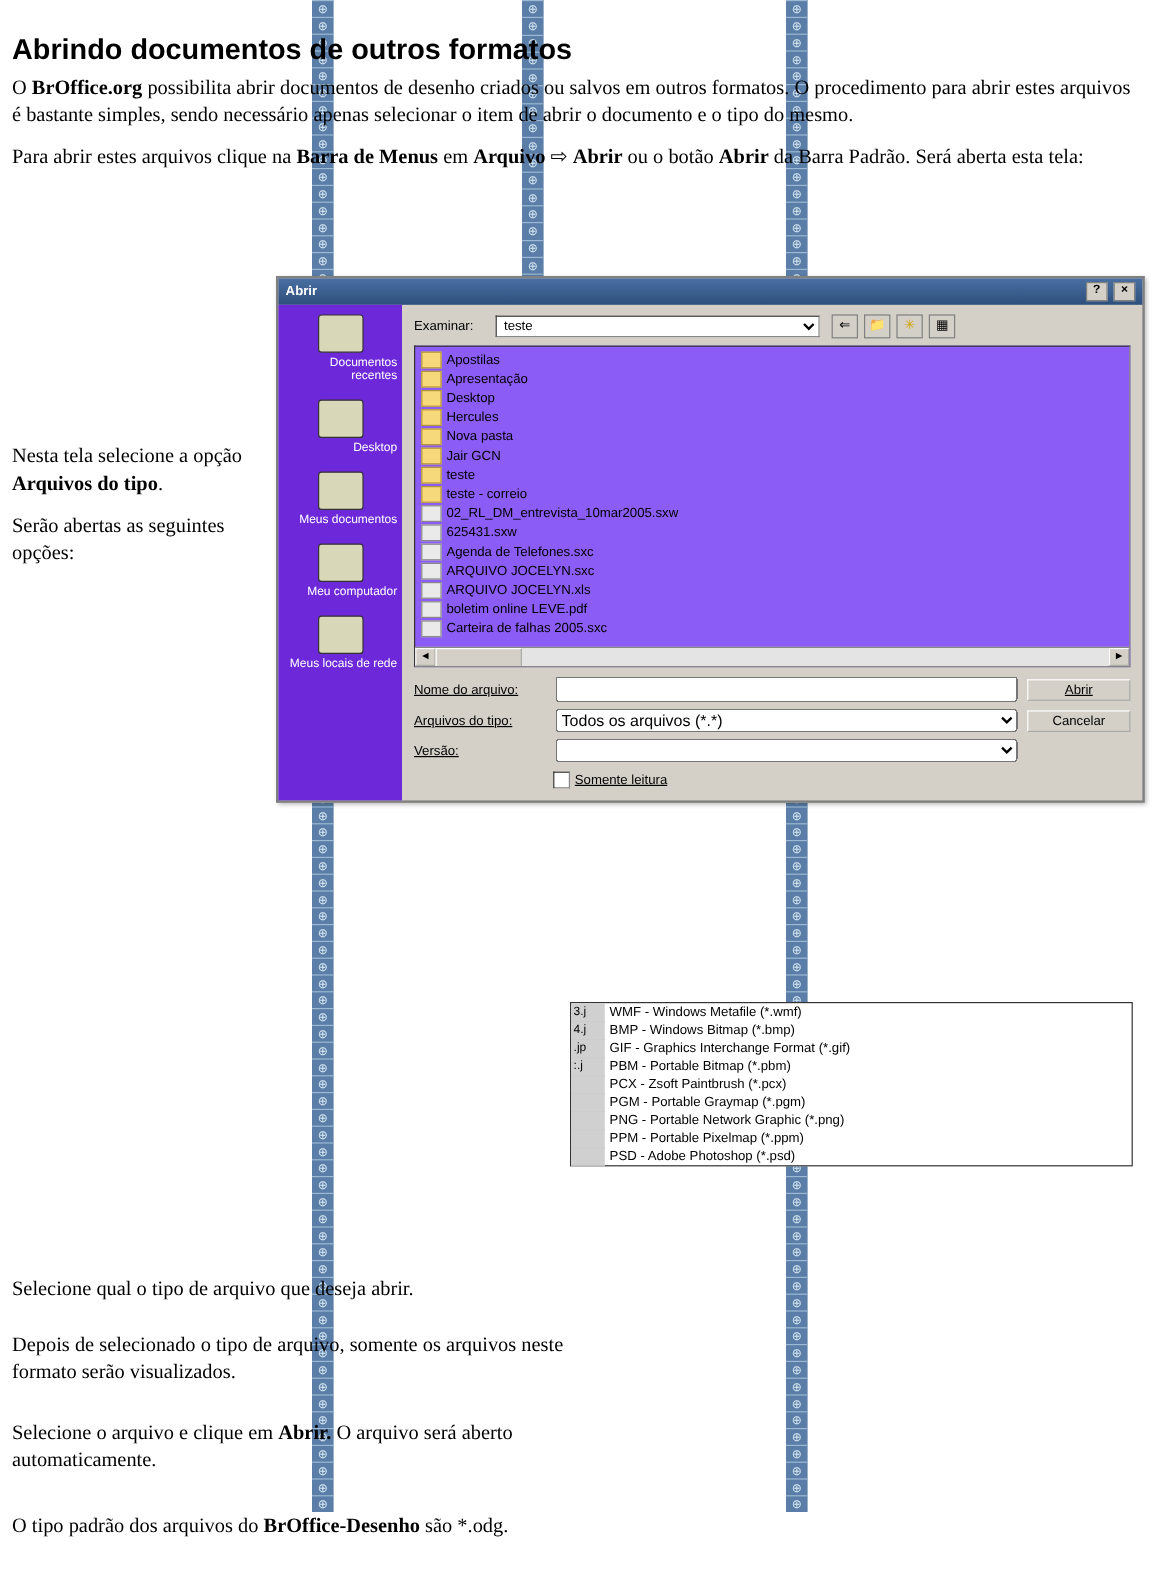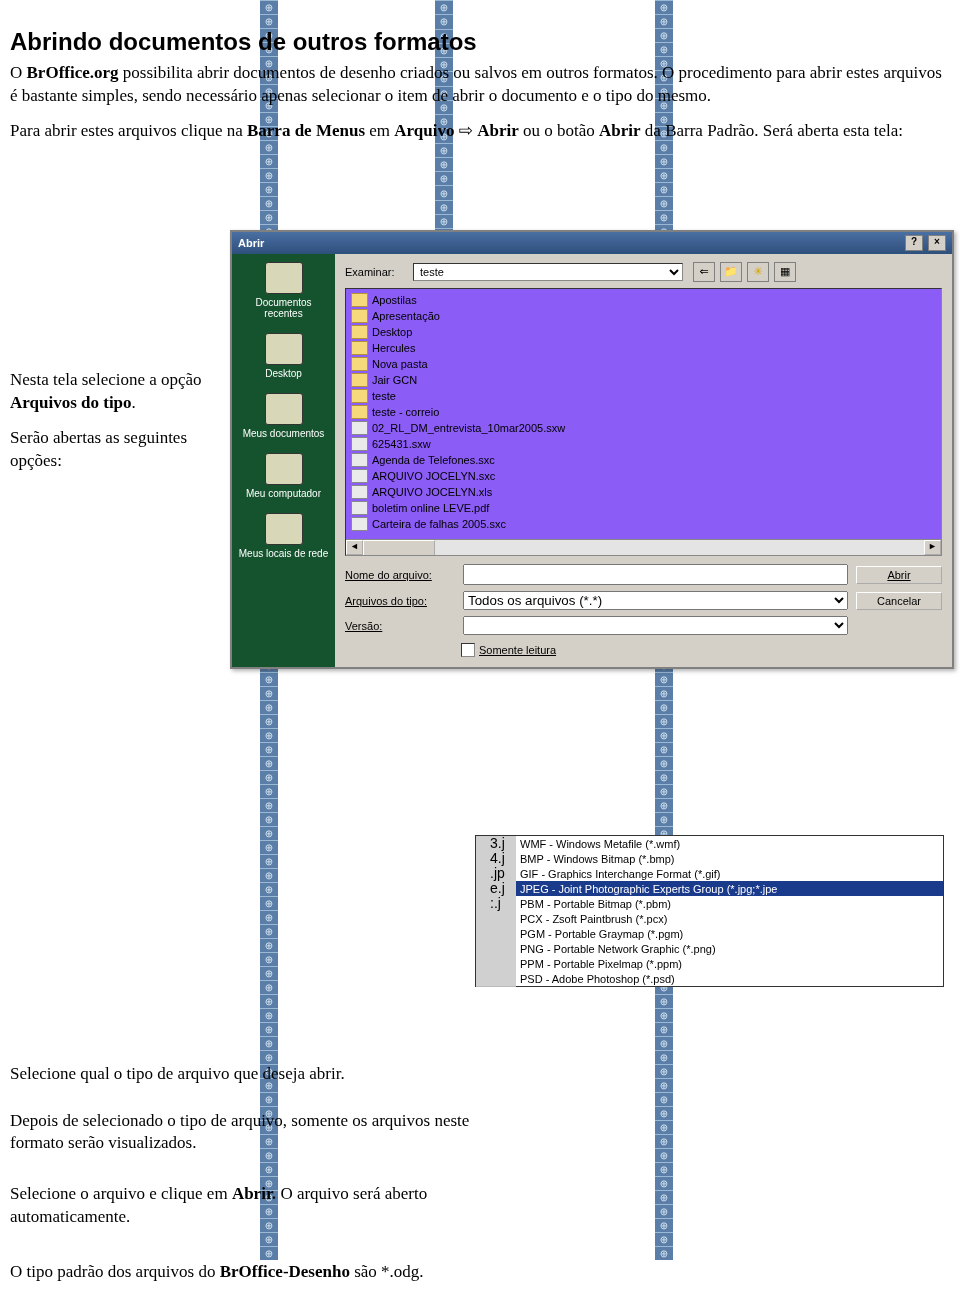--- a/index.html
+++ b/index.html
@@ -72,24 +72,24 @@
     font-family: sans-serif;
     text-align: center;
     line-height: 12px;
     color: black;
     margin-left: 2px;
     font-size: 10px;
   }
   .dlgbody { display: flex; }
   .places {
     width: 95px;
-    background: #14532d;
+    background: #6d28d9;
     padding: 8px 4px;
     color: white;
-    text-align: center;
+    text-align: right;
   }
   .place { margin-bottom: 14px; font-size: 10px; }
   .place .picon {
     width: 36px; height: 30px;
     margin: 0 auto 3px auto;
     background: #d8d8b8;
     border: 1px solid #333;
     border-radius: 3px;
     position: relative;
   }
@@ -176,22 +176,22 @@
   .formats .row {
     display:flex;
     height:15px;
     align-items:center;
   }
   .formats .row.sel { background:#1a3a8c; color:white; }
   .formats .id {
     width:26px;
     background:#d0d0d0;
     color:black;
-    font-size:14px;
-    padding-left:14px;
+    font-size:10px;
+    padding-left:2px;
     height:100%;
     display:flex;
     align-items:center;
     border-bottom:1px solid #bbb;
   }
   .formats .row.sel .id { background:#d0d0d0; }
   .formats .txt { padding-left:4px; flex:1; }
   .formats .sb { width:16px; background:#d4d0c8; border-left:1px solid #888;}
 
   .leftcol { position: relative; z-index: 2; margin-top: 20px; }
@@ -571,25 +571,20 @@
     <div class="row">
       <span class="id">4.j</span>
       <span class="txt">BMP - Windows Bitmap (*.bmp)</span>
       <span class="sb"></span>
     </div>
     <div class="row">
       <span class="id">.jp</span>
       <span class="txt">GIF - Graphics Interchange Format (*.gif)</span>
       <span class="sb"></span>
     </div>
-    <div class="row sel">
-      <span class="id">e.j</span>
-      <span class="txt">JPEG - Joint Photographic Experts Group (*.jpg;*.jpe</span>
-      <span class="sb"></span>
-    </div>
     <div class="row">
       <span class="id">:.j</span>
       <span class="txt">PBM - Portable Bitmap (*.pbm)</span>
       <span class="sb"></span>
     </div>
     <div class="row">
       <span class="id"></span>
       <span class="txt">PCX - Zsoft Paintbrush (*.pcx)</span>
       <span class="sb"></span>
     </div>

